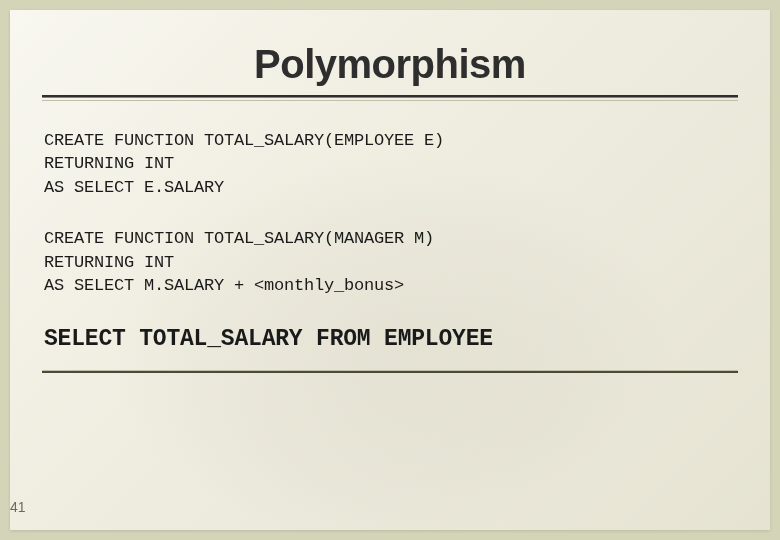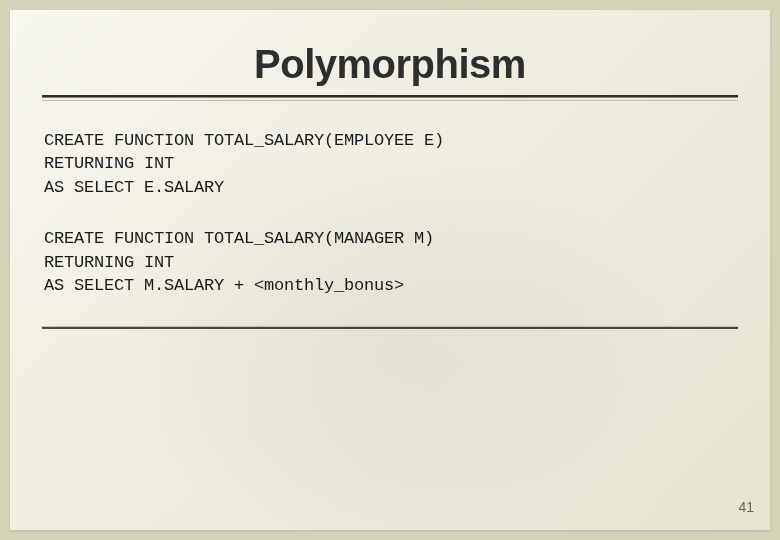--- a/index.html
+++ b/index.html
@@ -87,21 +87,21 @@
   .footer-rule {
     height: 0;
     border-top: 2px solid #4a4a3a;
     position: relative;
     z-index: 1;
   }
   .page-num {
     position: absolute;
     bottom: 15px;
     left: 0; right: 16px;
-    text-align: right;
+    text-align: left;
     font-size: 14px;
     color: #6b6a5a;
     font-family: Verdana, Geneva, sans-serif;
     z-index: 1;
   }
 </style>
 </head>
 <body>
 
 <div class="slide">
@@ -109,18 +109,19 @@
   <div class="title-rule"></div>
   <div class="title-rule-sub"></div>
 
   <div class="content">
     <div class="code-block">CREATE FUNCTION TOTAL_SALARY(EMPLOYEE E)
 RETURNING INT
 AS SELECT E.SALARY</div>
     <div class="code-block">CREATE FUNCTION TOTAL_SALARY(MANAGER M)
 RETURNING INT
 AS SELECT M.SALARY + &lt;monthly_bonus&gt;</div>
+    <div class="query-block">SELECT TOTAL_SALARY FROM EMPLOYEE</div>
   </div>
 
   <div class="footer-rule-sub"></div>
   <div class="footer-rule"></div>
   <div class="page-num">41</div>
 </div>
 
 </body></html>

